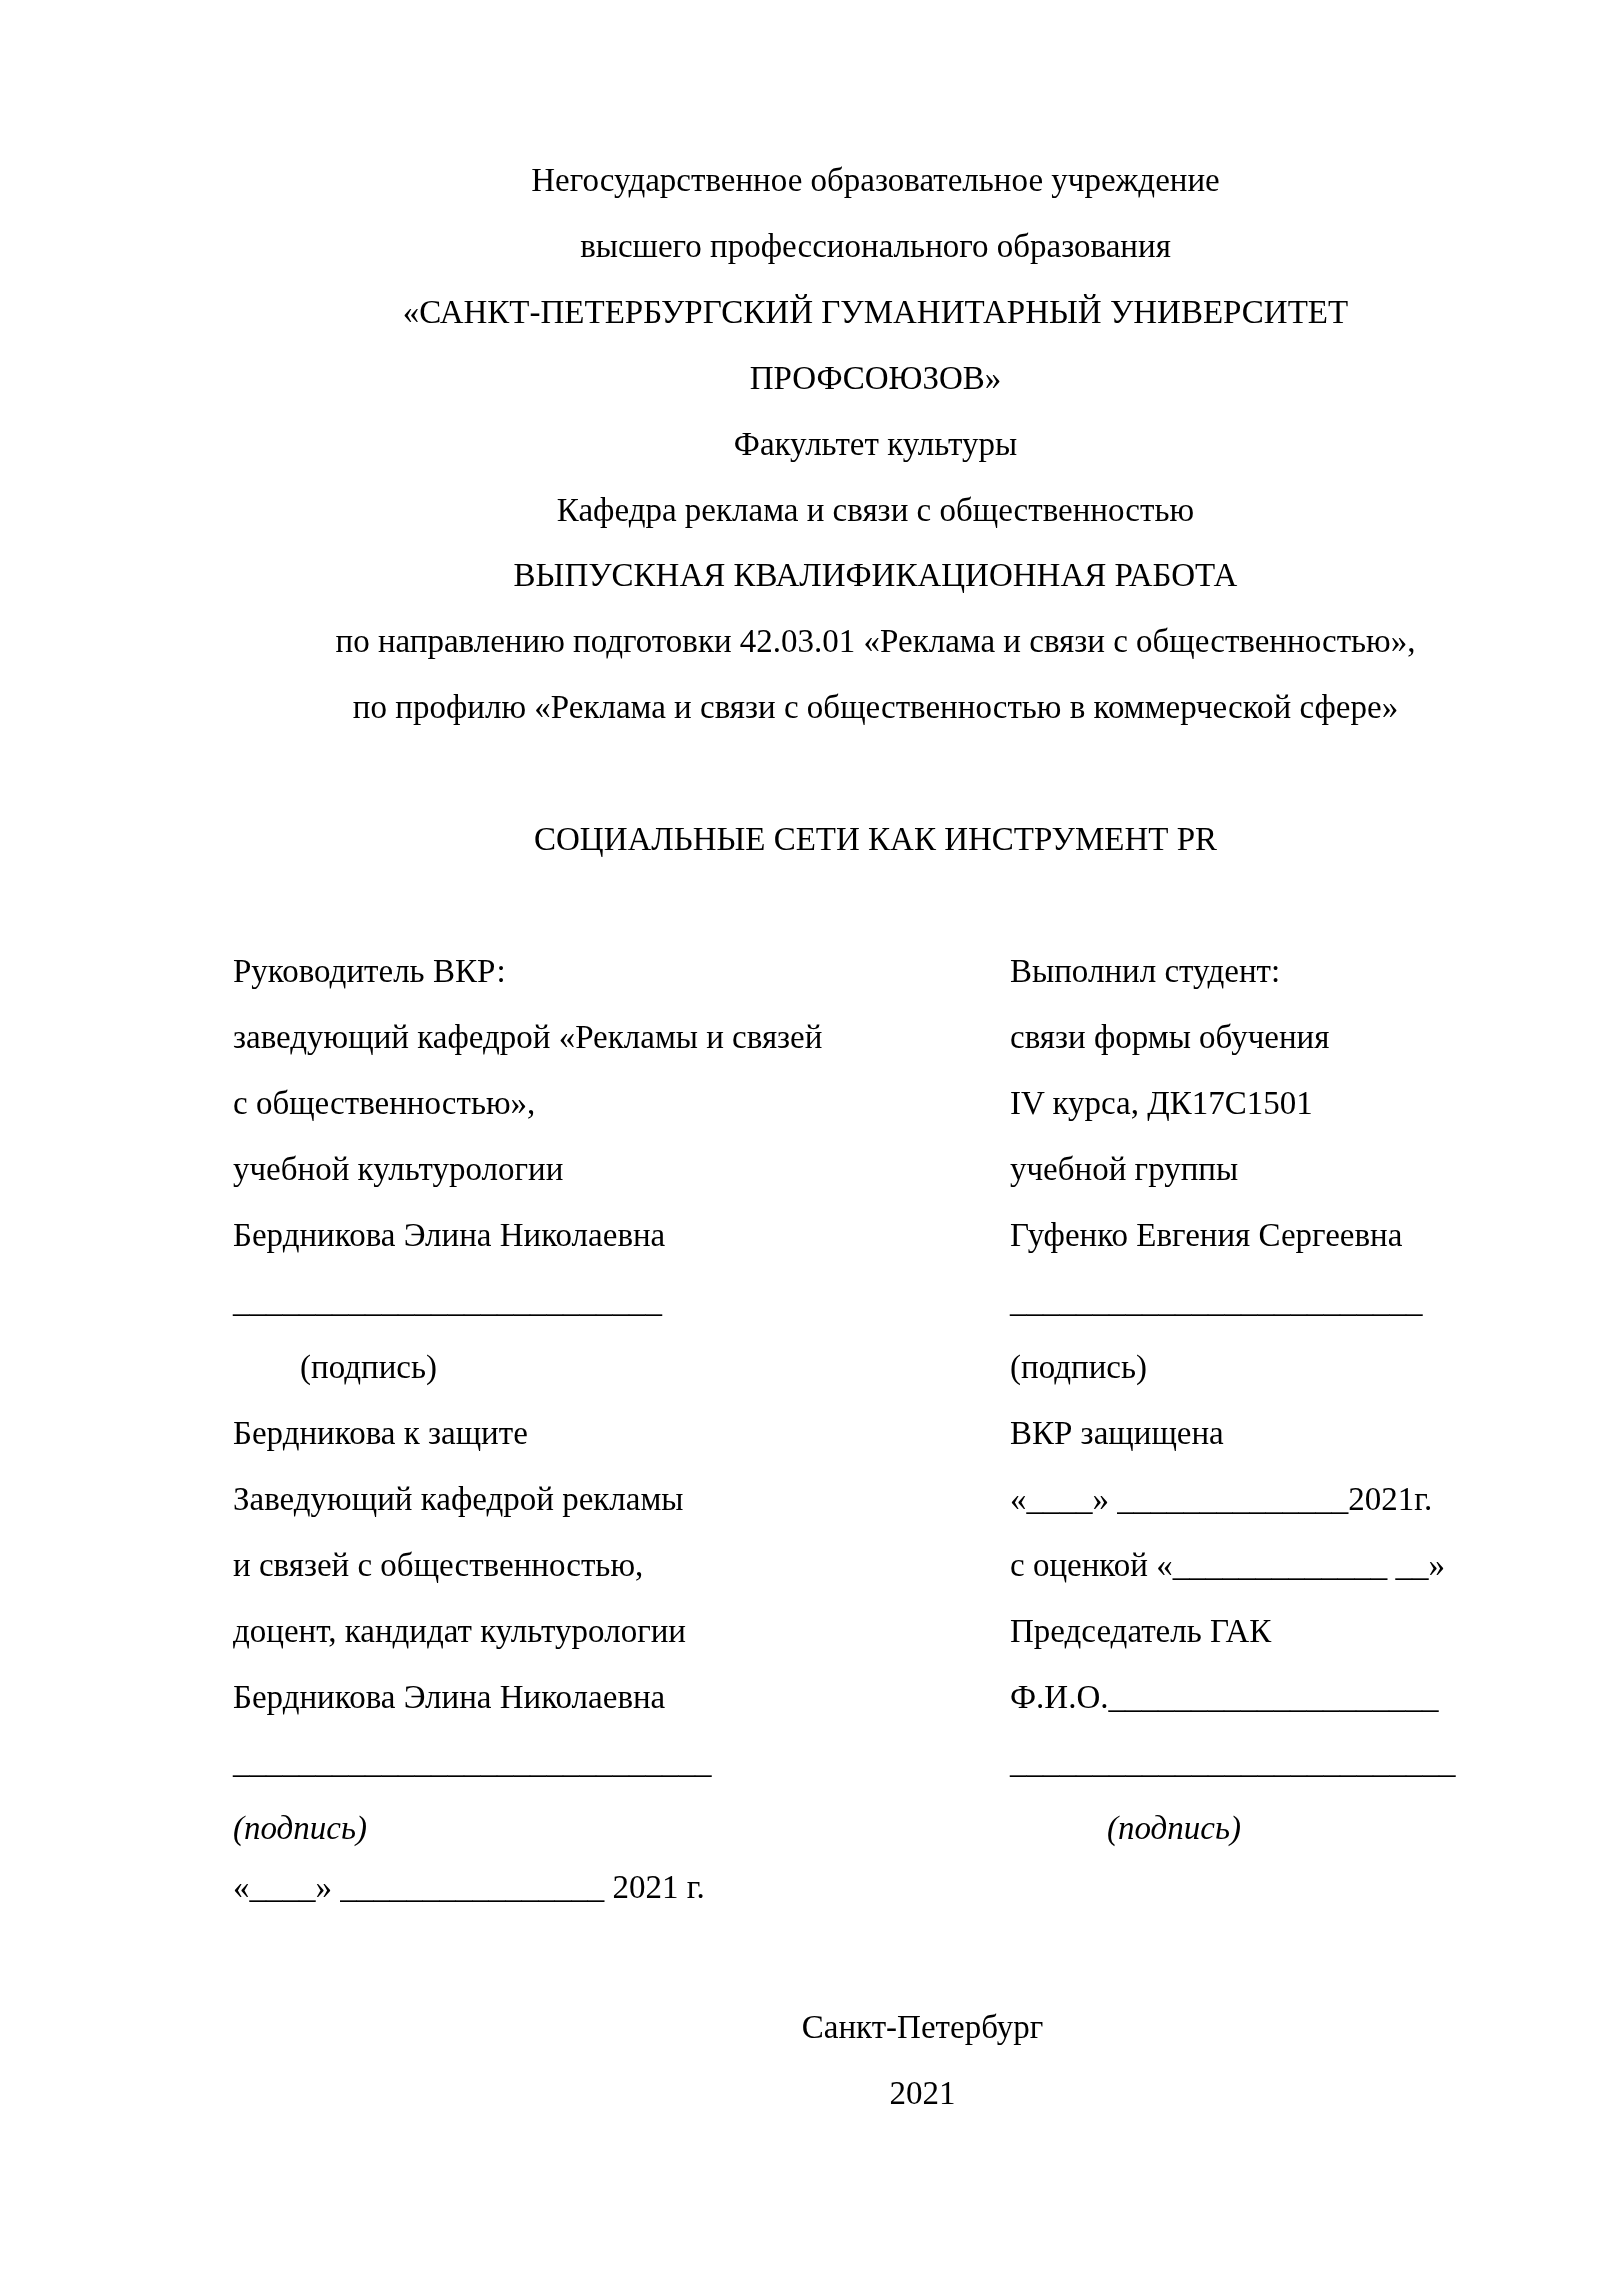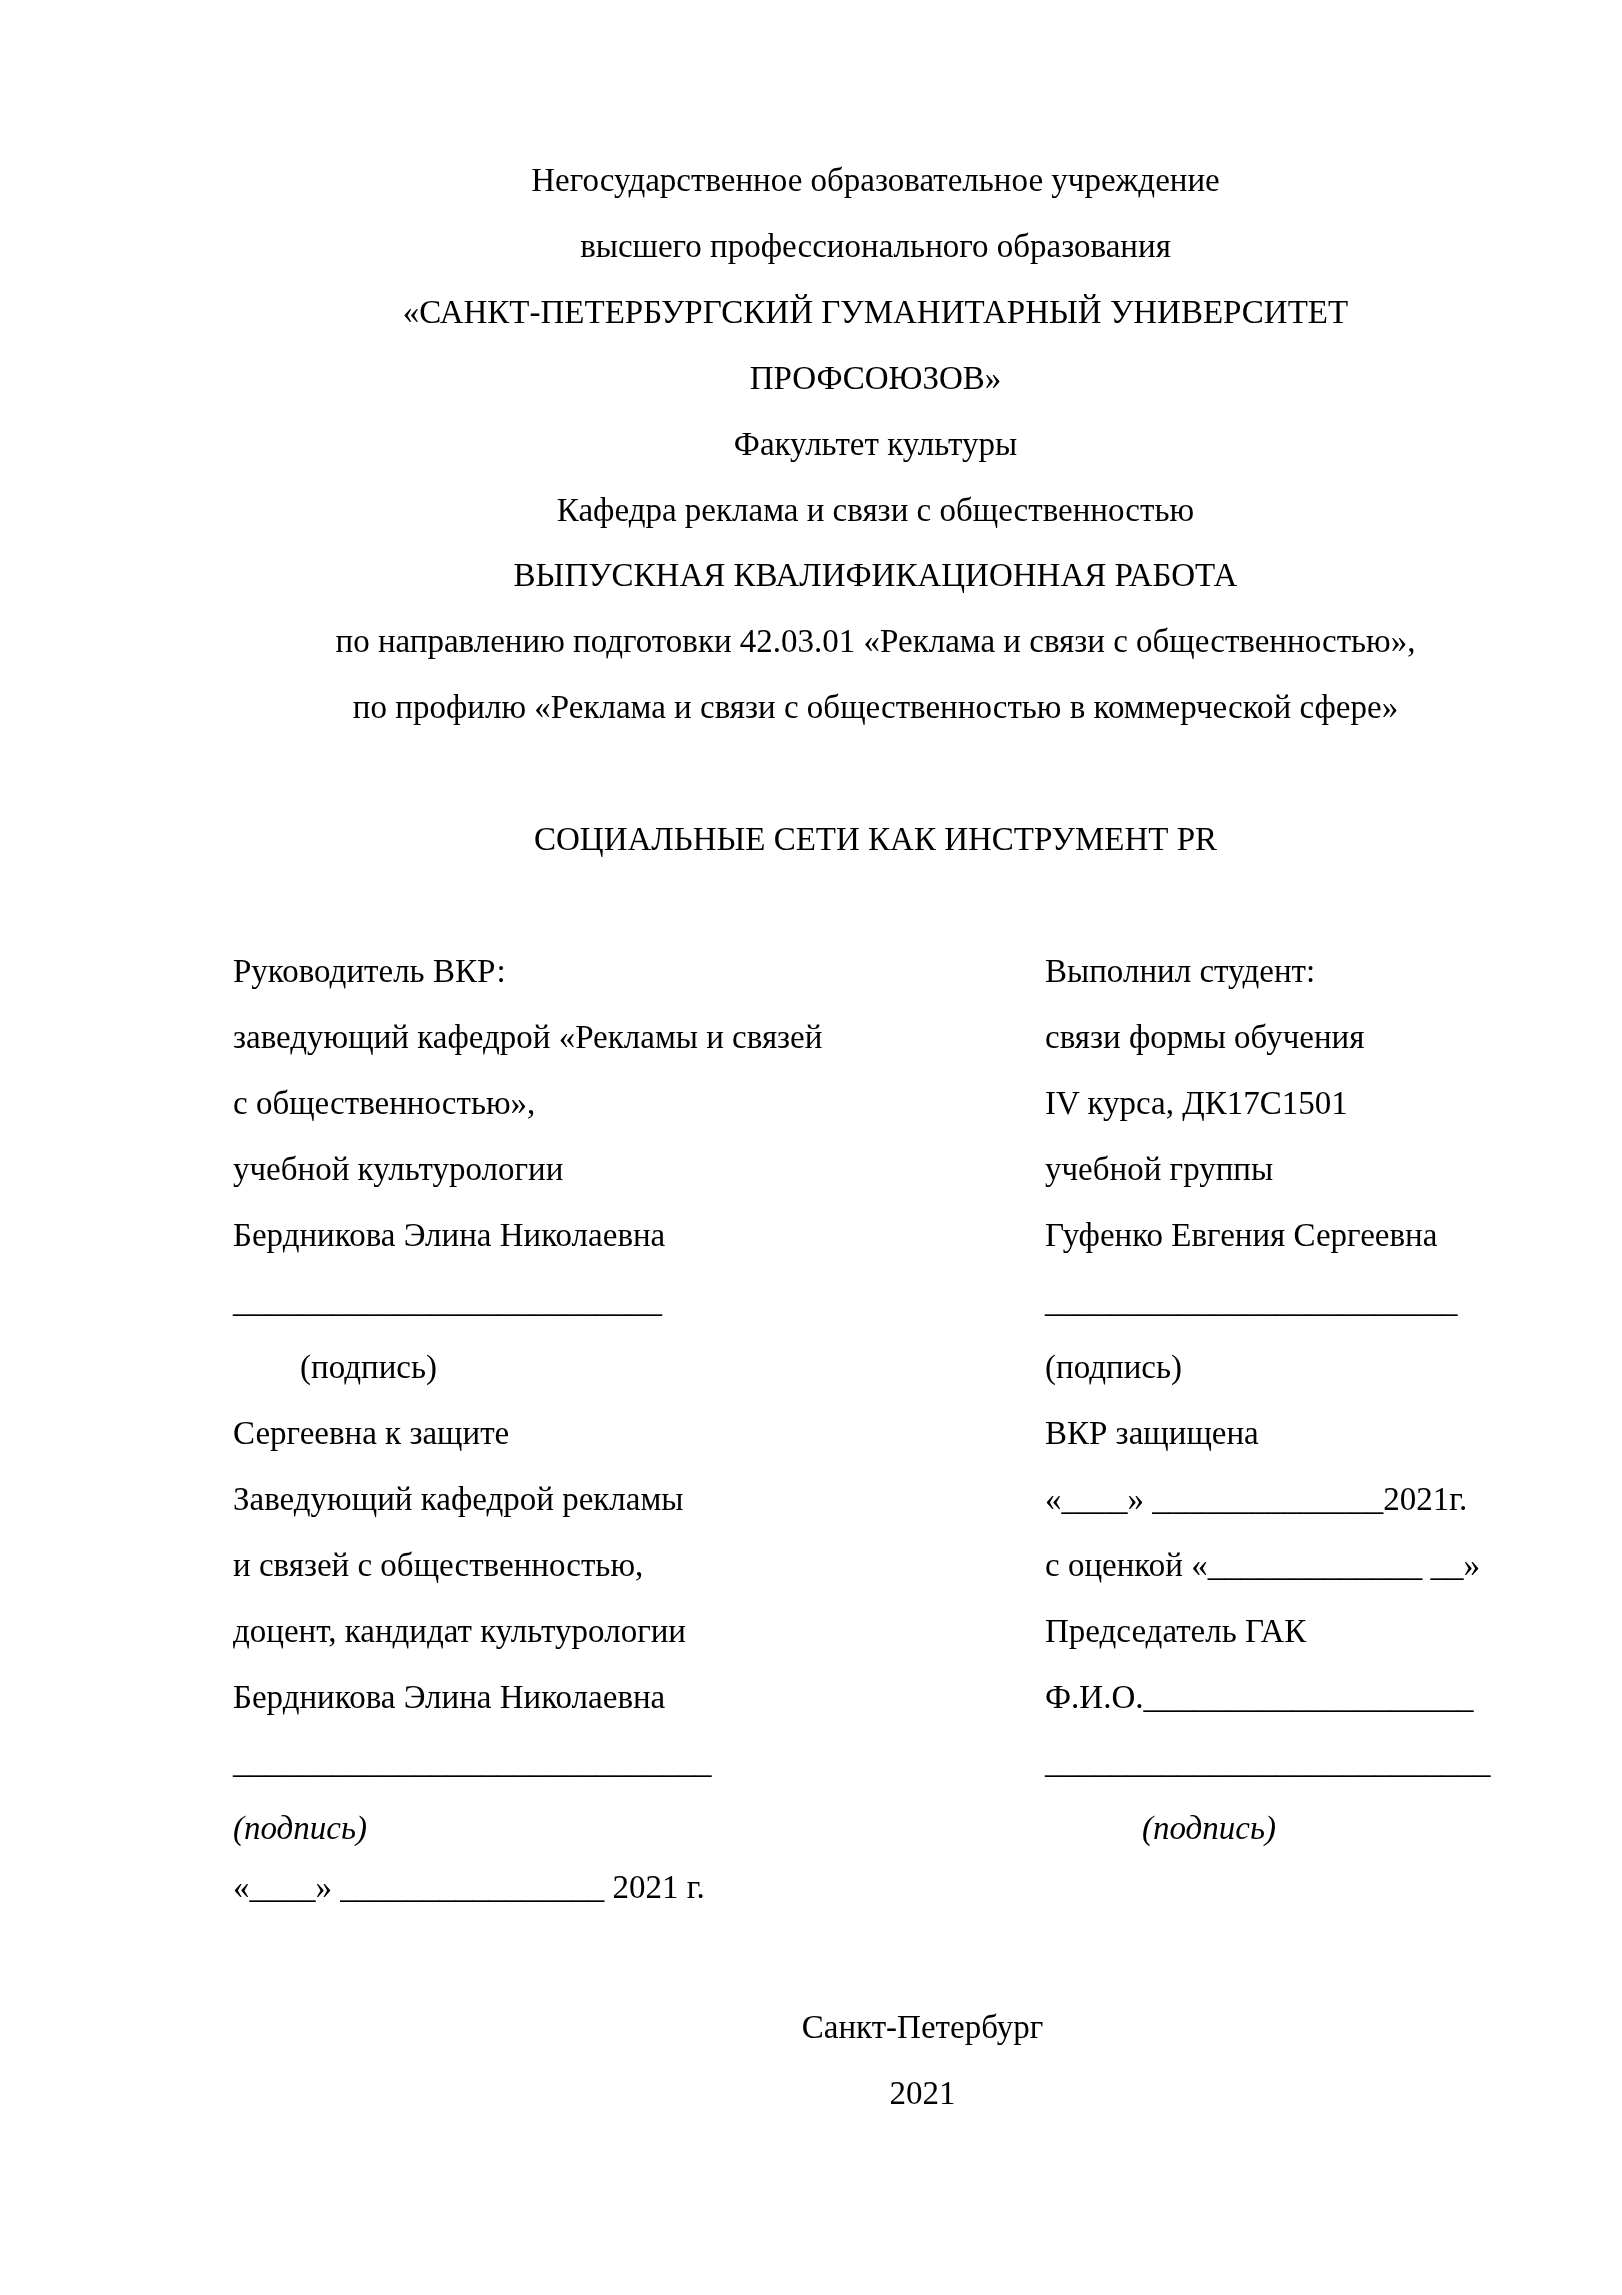--- a/index.html
+++ b/index.html
@@ -1,21 +1,21 @@
 <!DOCTYPE html>
 <html style="font-size:12.6px"><head>
   <meta charset="utf-8">
   <style>
     html, body { margin: 0; padding: 0; background: #ffffff; }
     body { width: 1623px; height: 2295px; position: relative; overflow: hidden;
            font-family: "Liberation Serif", serif; color: #000; font-size: 33px; }
     .center-line { position: absolute; left: 0; width: 1751px; text-align: center; white-space: nowrap; }
     .col { position: absolute; white-space: pre; }
     .left { left: 233px; }
-    .right { left: 1010px; margin-left: 35px; }
+    .right { left: 1010px; }
     .bold { font-weight: normal; }
     .ital { font-style: italic; }
     .line { height: 66px; line-height: 66px; }
   </style>
 </head>
 <body>
 
 <div>
   <div class="center-line line" style="top:147px">Негосударственное образовательное учреждение</div>
   <div class="center-line line" style="top:213px">высшего профессионального образования</div>
@@ -31,21 +31,21 @@
 <div class="center-line line" style="top:806px">СОЦИАЛЬНЫЕ СЕТИ КАК ИНСТРУМЕНТ PR</div>
 
 <div>
   <div class="col left line bold" style="top:938px">Руководитель ВКР:</div>
   <div class="col left line" style="top:1004px">заведующий кафедрой «Рекламы и связей</div>
   <div class="col left line" style="top:1070px">с общественностью»,</div>
   <div class="col left line" style="top:1136px">учебной культурологии</div>
   <div class="col left line" style="top:1202px">Бердникова Элина Николаевна</div>
   <div class="col left line" style="top:1268px">__________________________</div>
   <div class="col left line" style="top:1334px; left:300px">(подпись)</div>
-  <div class="col left line bold" style="top:1400px">Сергеевна к защите</div>
+  <div class="col left line bold" style="top:1400px">Бердникова к защите</div>
   <div class="col left line" style="top:1466px">Заведующий кафедрой рекламы</div>
   <div class="col left line" style="top:1532px">и связей с общественностью,</div>
   <div class="col left line" style="top:1598px">доцент, кандидат культурологии</div>
   <div class="col left line" style="top:1664px">Бердникова Элина Николаевна</div>
   <div class="col left line" style="top:1729px">_____________________________</div>
   <div class="col left line ital" style="top:1795px">(подпись)</div>
   <div class="col left line" style="top:1854px">«____» ________________ 2021 г.</div>
 </div>
 
 <div>

